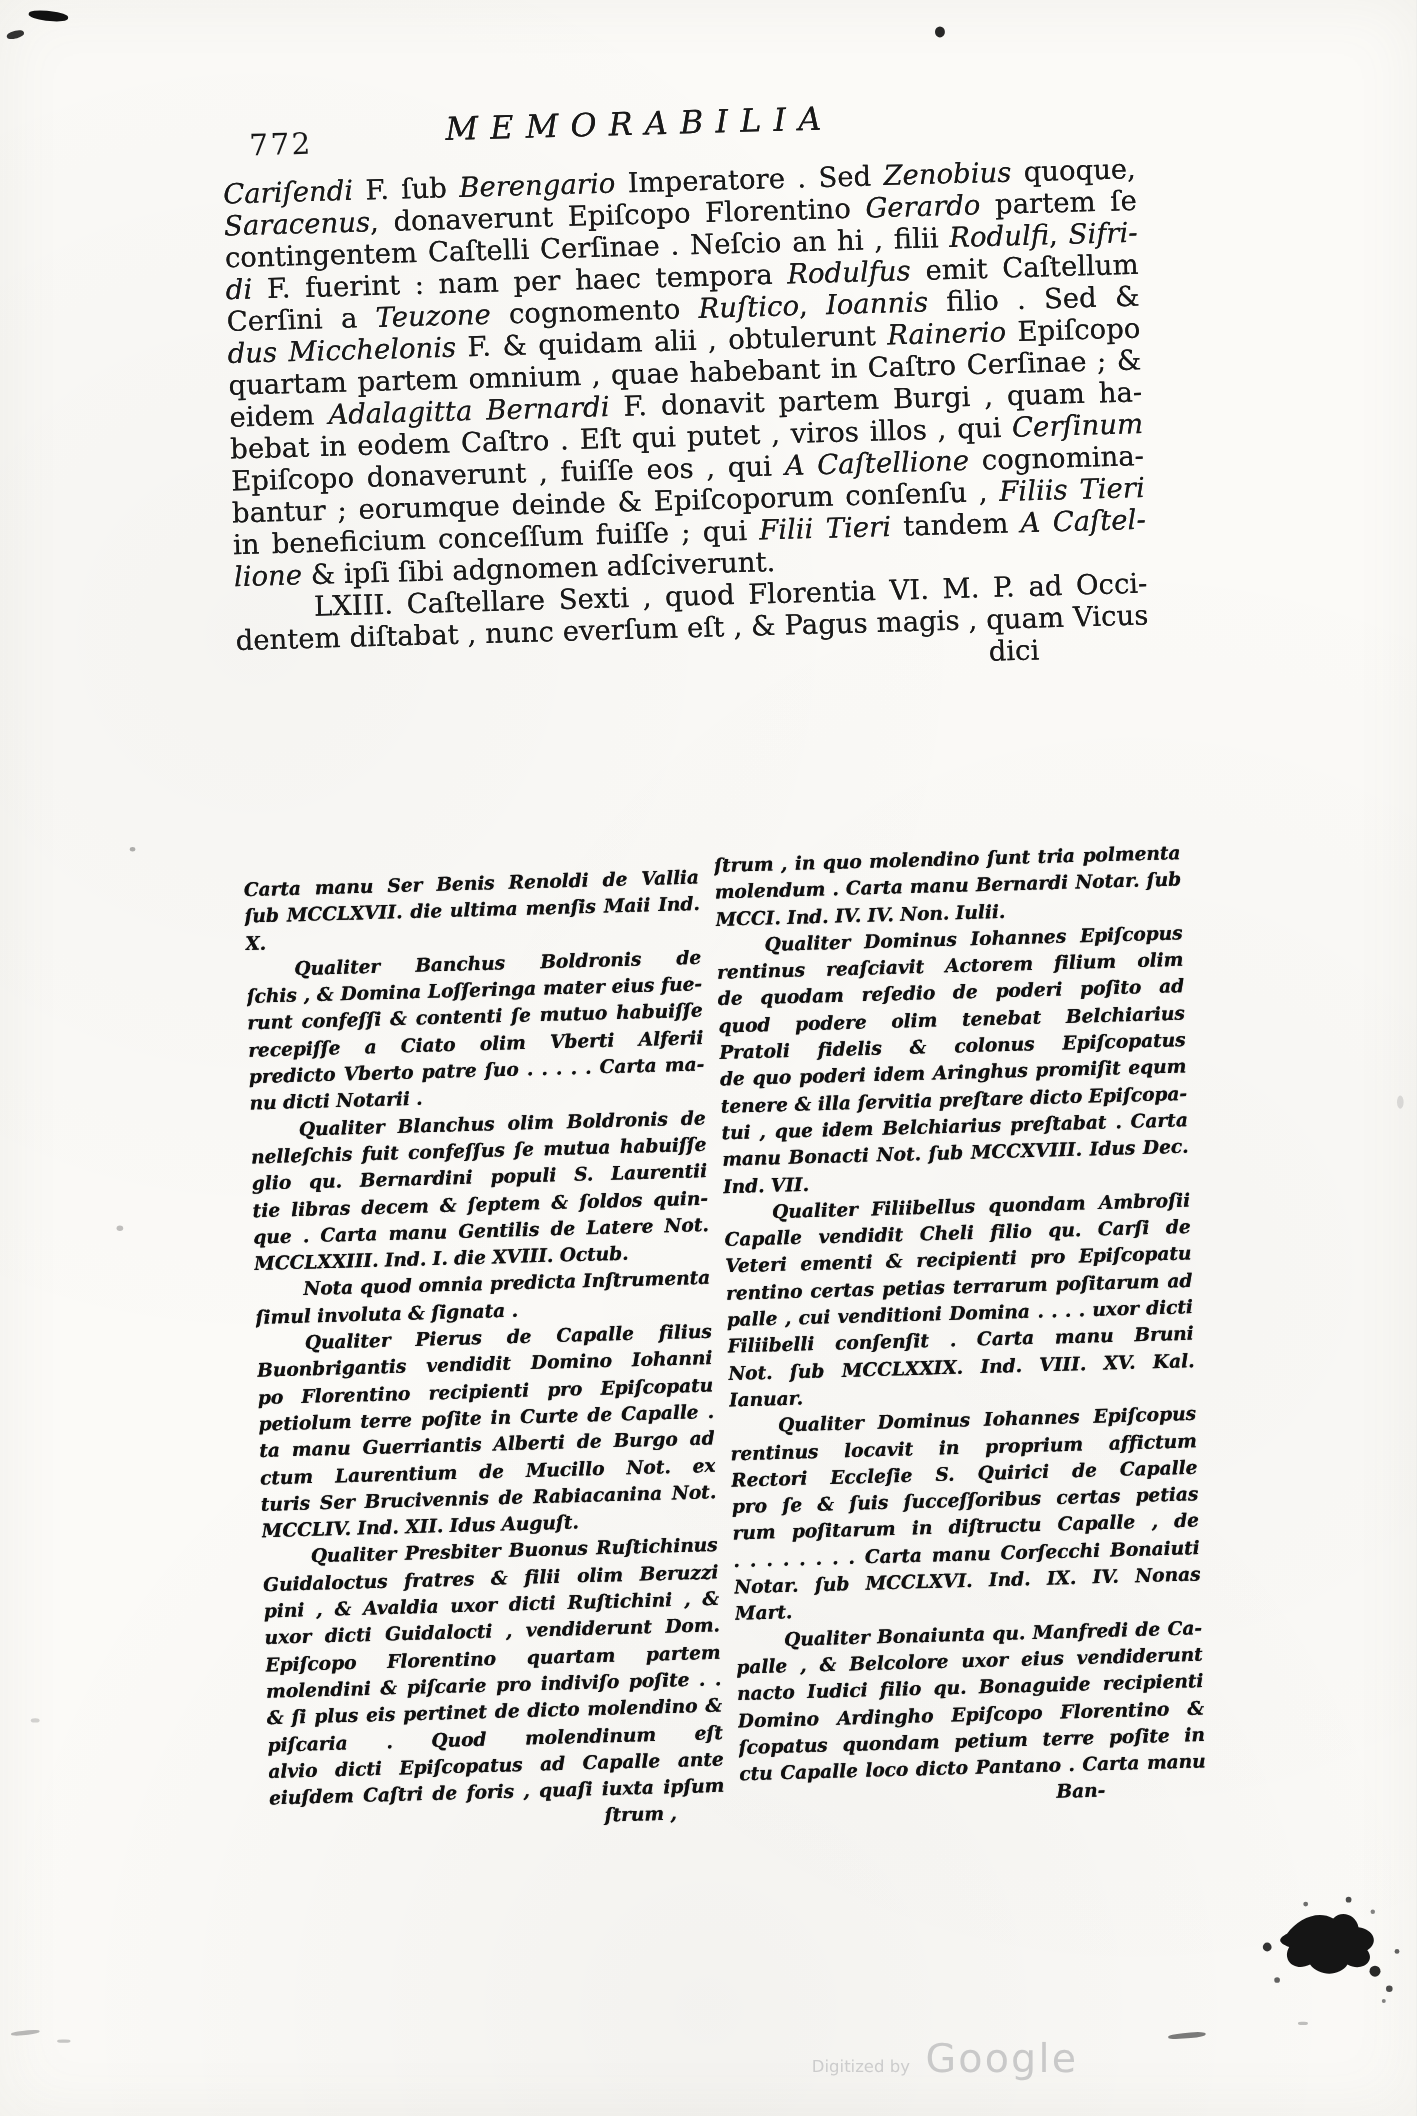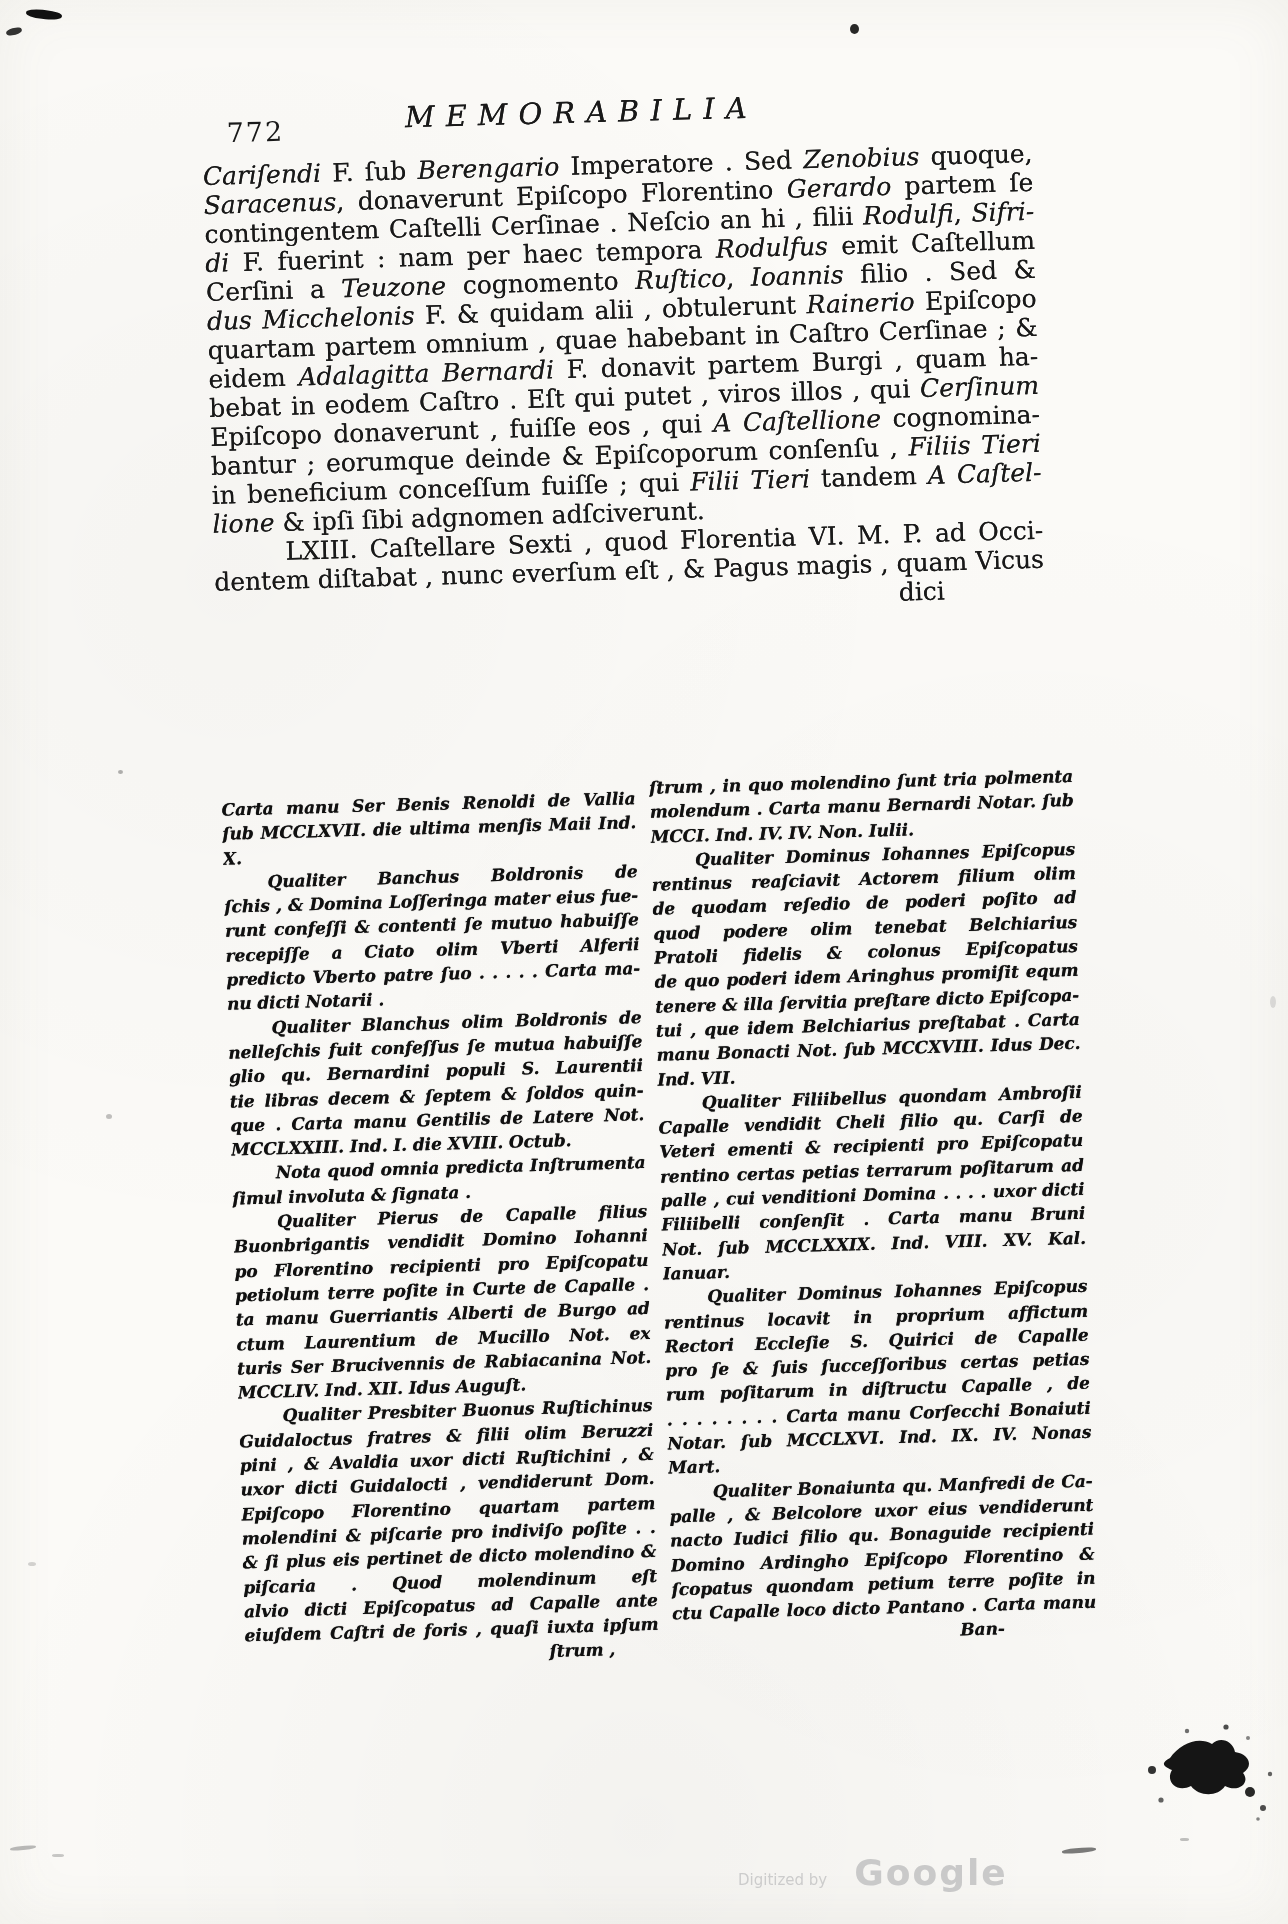--- a/index.html
+++ b/index.html
@@ -37,25 +37,25 @@
   .line.right{text-align:right;}
   .line.right::after{content:none;}
   .main .ind{padding-left:72px;}
   .fcol .ind{padding-left:44px;}
   .main .right{padding-right:100px;}
   .left-col .right{padding-right:44px;}
   .right-col .right{padding-right:92px;}
   .it{font-style:italic;}
   .mark{position:absolute;background:#111;}
   .watermark{
-    position:absolute;left:738px;top:1852px;display:flex;align-items:baseline;gap:27px;
+    position:absolute;left:738px;top:1852px;display:flex;align-items:baseline;gap:14px;
     color:#c6c6c6;filter:blur(.5px);user-select:none;
   }
   .watermark .pre{font-size:15px;font-family:"DejaVu Sans","Liberation Sans",sans-serif;color:#cccccc;}
-  .watermark .brand{font-size:36px;letter-spacing:2px;font-family:"DejaVu Sans","Liberation Sans",sans-serif;color:#c9c9c9;font-weight:bold;}
+  .watermark .brand{font-size:36px;letter-spacing:2px;font-family:"DejaVu Sans","Liberation Sans",sans-serif;color:#c9c9c9;}
 </style>
 </head>
 <body>
 
 <div class="page">
 
   <div class="scan">
     <div class="pagenum">772</div>
     <div class="title">MEMORABILIA</div>
     <div class="main">

